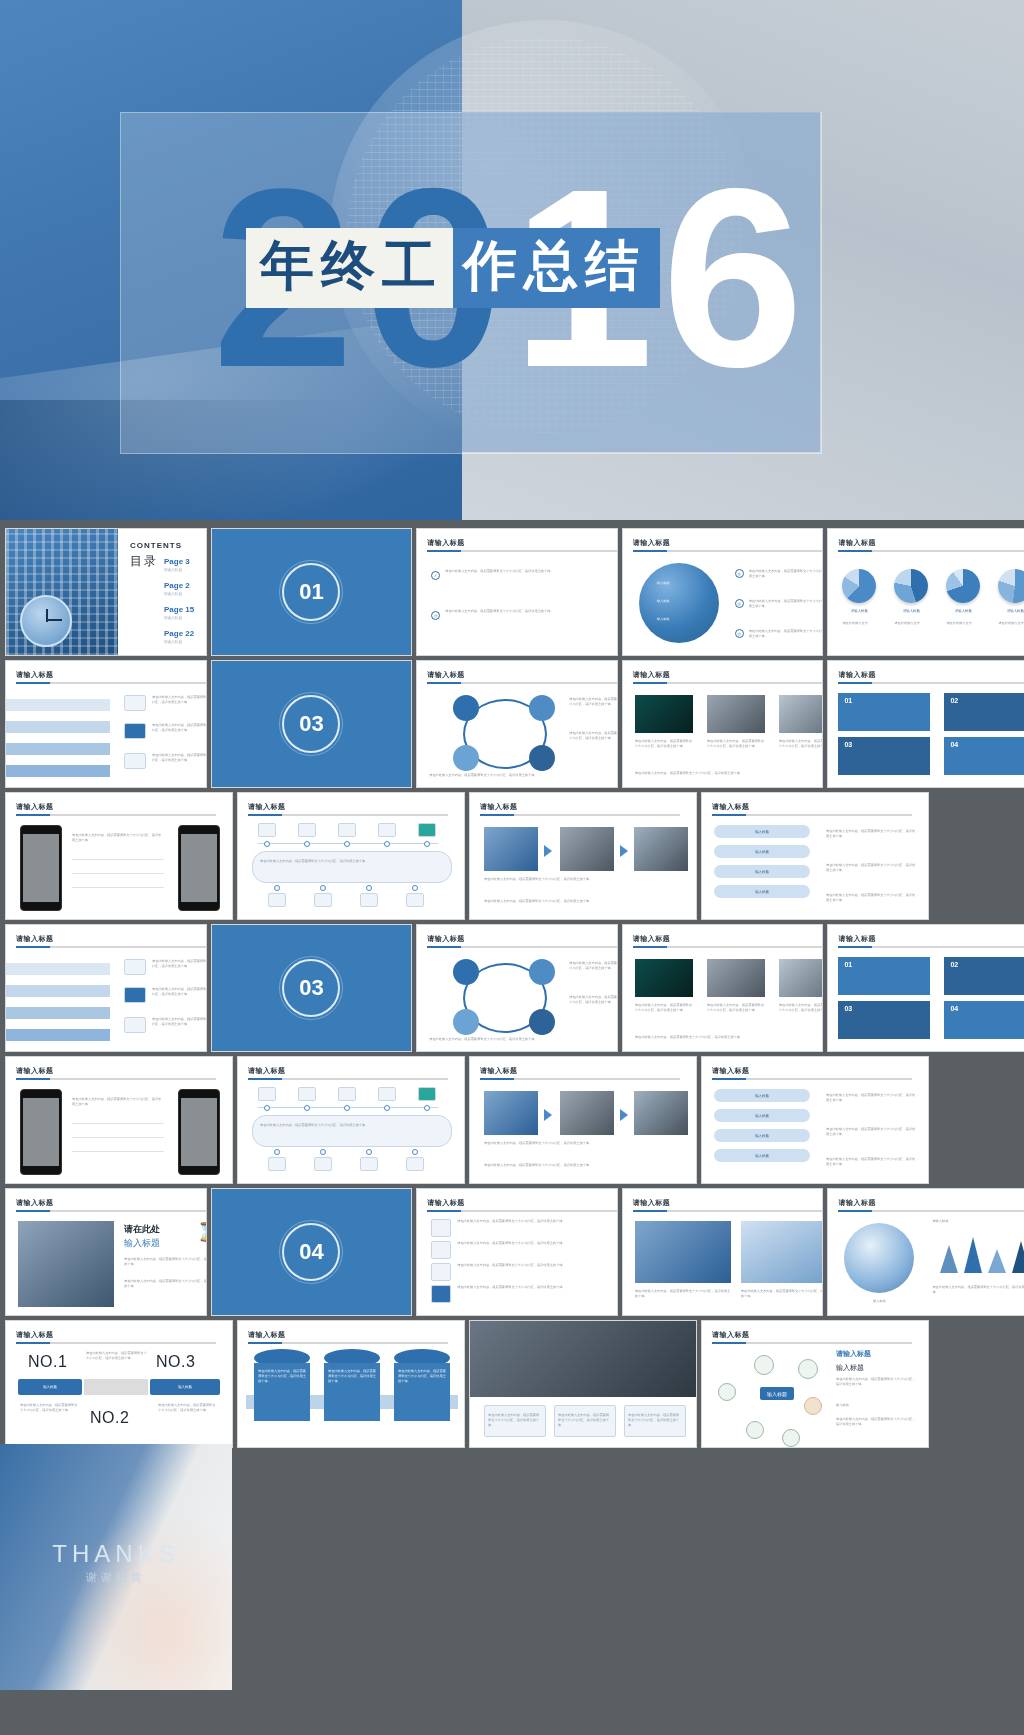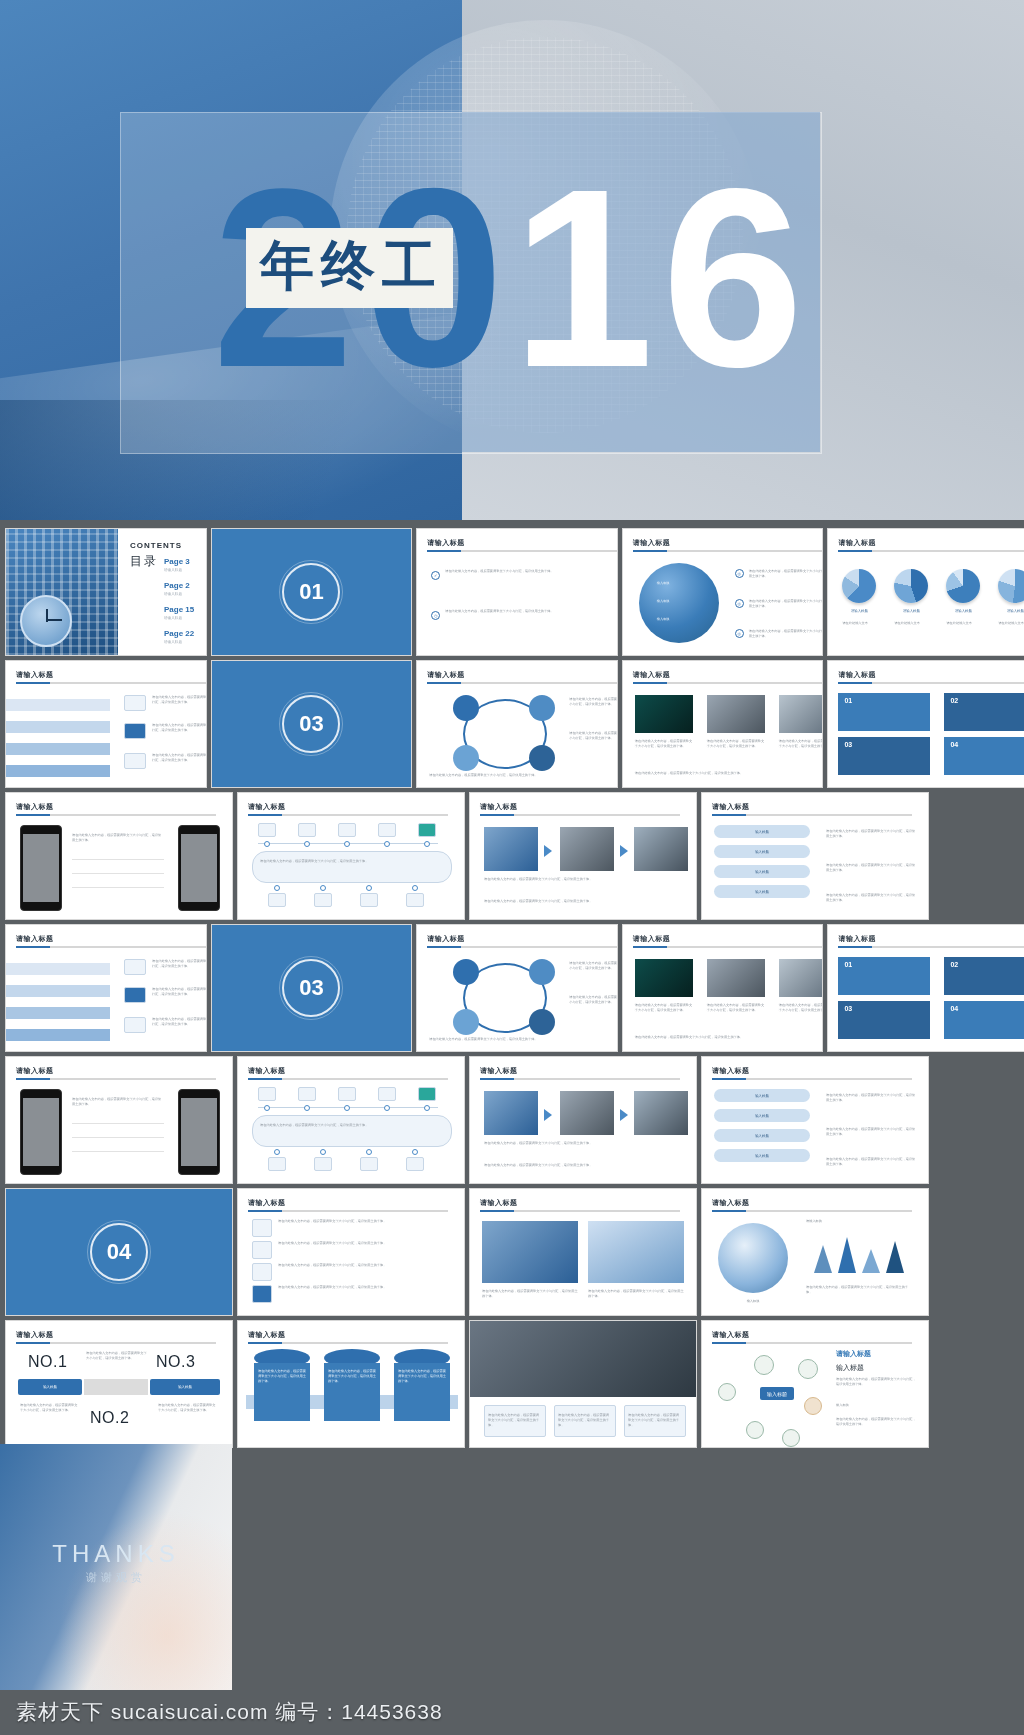--- a/index.html
+++ b/index.html
@@ -131,20 +131,21 @@
     <div class="hero-left"></div>
     <div class="hero-right"></div>
     <div class="hero-globe"></div>
     <div class="hero-wave"></div>
     <div class="hero-wave2"></div>
     <div class="hero-panel"></div>
     <div class="hero-panel-r"></div>
     <div class="hero-year"><span class="left-part">20</span><span>16</span></div>
     <div class="hero-title-wrap">
       <div class="hero-title-a">年终工</div>
+      <div class="hero-title-b">作总结</div>
     </div>
   </div>
 
   <div class="grid">
 
     <div class="row">
 
       <div class="cell">
         <div class="contents-img"></div>
         <div class="clock"></div>
@@ -457,20 +458,30 @@
         <div class="chip lt" style="left:12px;top:72px;width:96px;height:13px;border-radius:7px">输入标题</div>
         <div class="chip lt" style="left:12px;top:92px;width:96px;height:13px;border-radius:7px">输入标题</div>
         <div class="tx" style="left:124px;top:36px;width:92px">请在此处输入文本内容，根据需要调整文字大小与行距，建议使用主题字体。</div>
         <div class="tx" style="left:124px;top:70px;width:92px">请在此处输入文本内容，根据需要调整文字大小与行距，建议使用主题字体。</div>
         <div class="tx" style="left:124px;top:100px;width:92px">请在此处输入文本内容，根据需要调整文字大小与行距，建议使用主题字体。</div>
       </div>
     </div>
 
     <div class="row">
 
+      <div class="cell">
+        <div class="s-title">请输入标题</div>
+        <div class="s-rule"></div>
+        <div class="photo" style="left:12px;top:32px;width:96px;height:86px;background:linear-gradient(140deg,#8ea4bb,#3f5670)"></div>
+        <div style="position:absolute;left:118px;top:34px;font-size:9px;font-weight:700;color:#1f2a35">请在此处</div>
+        <div style="position:absolute;left:118px;top:48px;font-size:9px;color:#3a7cb8">输入标题</div>
+        <div class="hourglass" style="left:190px;top:32px">⌛</div>
+        <div class="tx" style="left:118px;top:68px;width:96px">请在此处输入文本内容，根据需要调整文字大小与行距，建议使用主题字体。</div>
+        <div class="tx" style="left:118px;top:90px;width:96px">请在此处输入文本内容，根据需要调整文字大小与行距，建议使用主题字体。</div>
+      </div>
 
       <div class="cell blue">
         <div class="bignum">04</div>
       </div>
 
       <div class="cell">
         <div class="s-title">请输入标题</div>
         <div class="s-rule"></div>
         <div class="icobox" style="left:14px;top:30px;width:18px;height:16px"></div>
         <div class="tx" style="left:40px;top:30px;width:170px">请在此处输入文本内容，根据需要调整文字大小与行距，建议使用主题字体。</div>
@@ -565,17 +576,14 @@
       </div>
     </div>
   </div>
 
   <div class="thanks">
     <div class="thanks-ov"></div>
     <div class="thanks-t">THANKS</div>
     <div class="thanks-s">谢谢观赏</div>
   </div>
 
-  <div class="footer">
-    <div class="footer-txt">素材天下 sucaisucai.com 编号：14453638</div>
-  </div>
 
 </div>
 
 </body></html>

